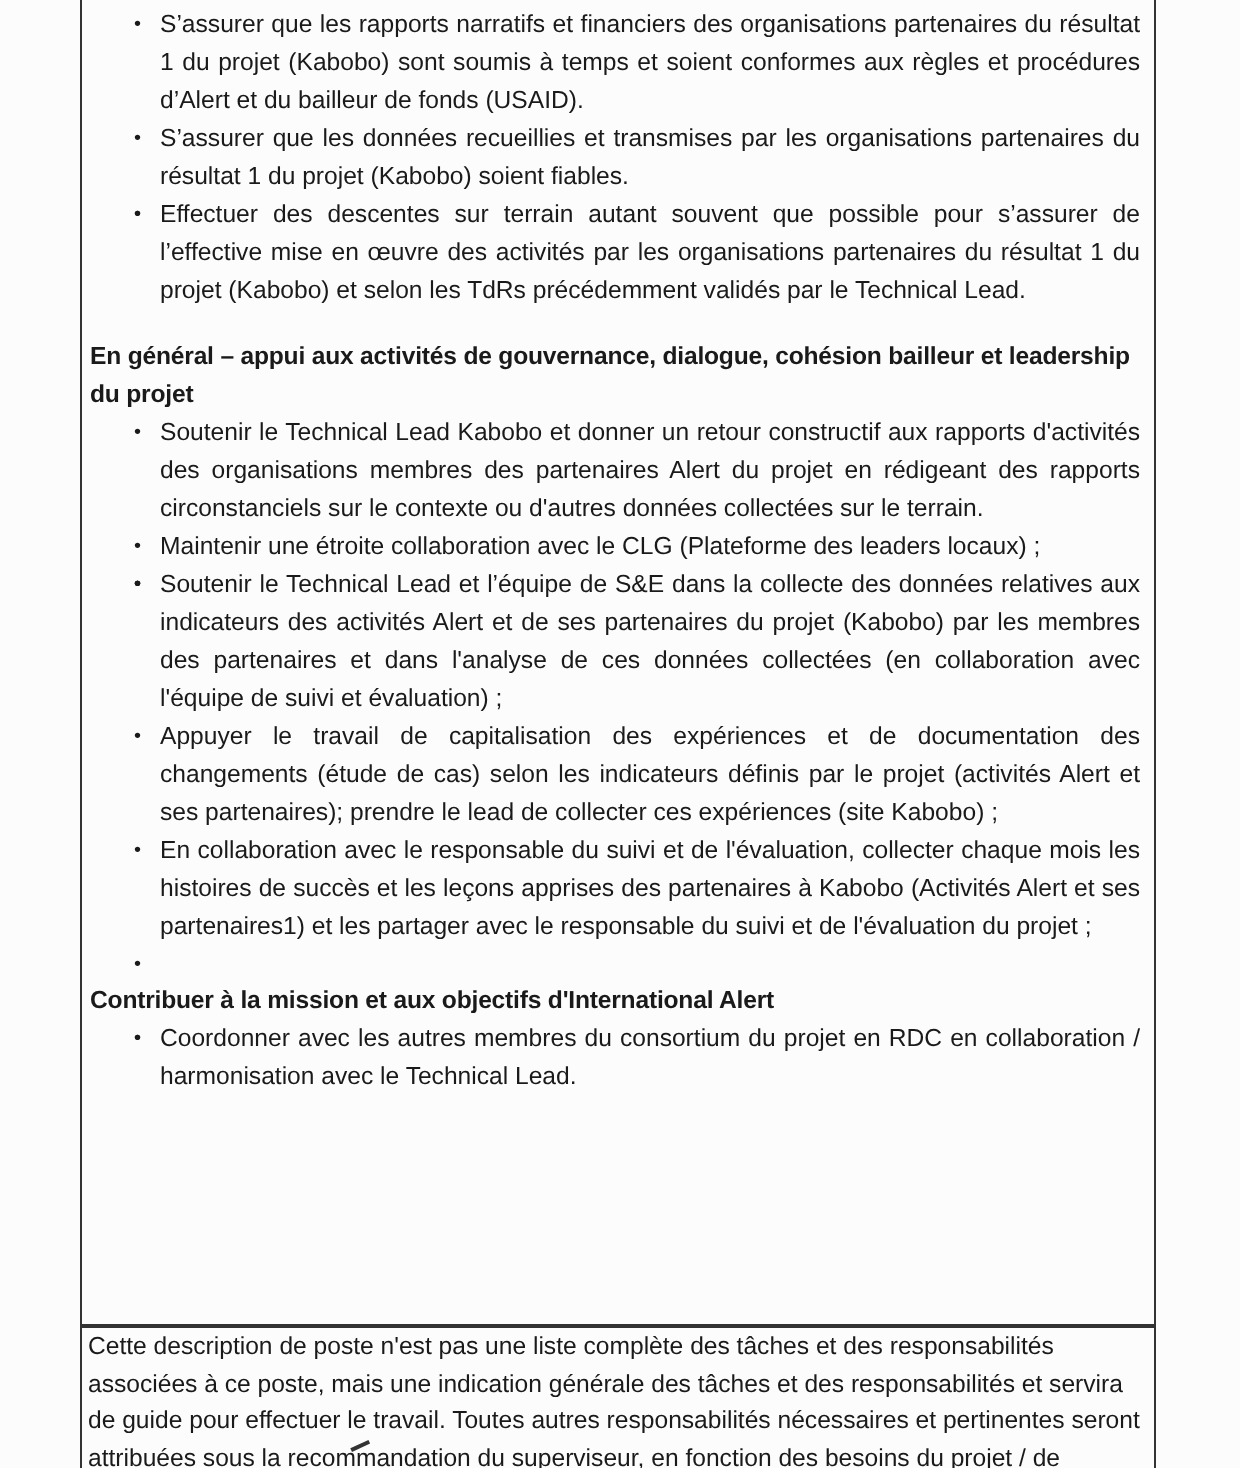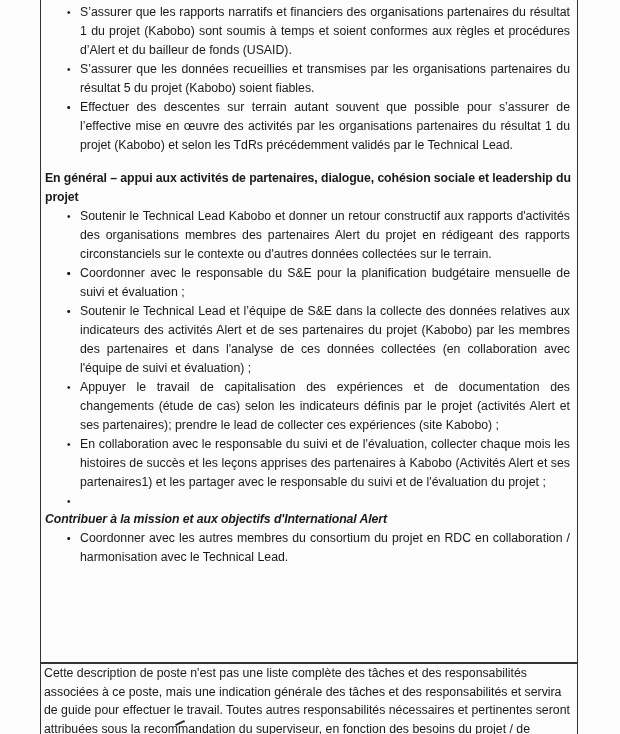--- a/index.html
+++ b/index.html
@@ -22,39 +22,39 @@
 </head>
 <body>
 
 <div class="page">
   <div class="box-main"></div>
   <div class="box-note"></div>
 
   <div class="content">
     <ul class="section" style="margin-top:3px;">
       <li><span class="bullet">•</span><span>S’assurer que les rapports narratifs et financiers des organisations partenaires du résultat 1 du projet (Kabobo) sont soumis à temps et soient conformes aux règles et procédures d’Alert et du bailleur de fonds (USAID).</span></li>
-      <li><span class="bullet">•</span><span>S’assurer que les données recueillies et transmises par les organisations partenaires du résultat 5 du projet (Kabobo) soient fiables.</span></li>
+      <li><span class="bullet">•</span><span>S’assurer que les données recueillies et transmises par les organisations partenaires du résultat 1 du projet (Kabobo) soient fiables.</span></li>
       <li><span class="bullet">•</span></li>
       <li><span class="bullet">•</span><span>Effectuer des descentes sur terrain autant souvent que possible pour s’assurer de l’effective mise en œuvre des activités par les organisations partenaires du résultat 1 du projet (Kabobo) et selon les TdRs précédemment validés par le Technical Lead.</span></li>
     </ul>
 
-    <div class="heading" style="margin-top:14px;">En général – appui aux activités de partenaires, dialogue, cohésion sociale et leadership du projet</div>
+    <div class="heading" style="margin-top:14px;">En général – appui aux activités de gouvernance, dialogue, cohésion bailleur et leadership du projet</div>
     <ul class="section">
       <li><span class="bullet">•</span><span>Soutenir le Technical Lead Kabobo et donner un retour constructif aux rapports d'activités des organisations membres des partenaires Alert du projet en rédigeant des rapports circonstanciels sur le contexte ou d'autres données collectées sur le terrain.</span></li>
+      <li><span class="bullet">•</span><span>Maintenir une étroite collaboration avec le CLG (Plateforme des leaders locaux) ;</span></li>
       <li><span class="bullet">•</span></li>
       <li><span class="bullet">•</span></li>
-      <li><span class="bullet">•</span><span>Coordonner avec le responsable du S&amp;E pour la planification budgétaire mensuelle de suivi et évaluation ;</span></li>
       <li><span class="bullet">•</span></li>
       <li><span class="bullet">•</span><span>Soutenir le Technical Lead et l’équipe de S&amp;E dans la collecte des données relatives aux indicateurs des activités Alert et de ses partenaires du projet (Kabobo) par les membres des partenaires et dans l'analyse de ces données collectées (en collaboration avec l'équipe de suivi et évaluation) ;</span></li>
       <li><span class="bullet">•</span><span>Appuyer le travail de capitalisation des expériences et de documentation des changements (étude de cas) selon les indicateurs définis par le projet (activités Alert et ses partenaires); prendre le lead de collecter ces expériences (site Kabobo) ;</span></li>
       <li><span class="bullet">•</span><span>En collaboration avec le responsable du suivi et de l'évaluation, collecter chaque mois les histoires de succès et les leçons apprises des partenaires à Kabobo (Activités Alert et ses partenaires1) et les partager avec le responsable du suivi et de l'évaluation du projet ;</span></li>
       <li><span class="bullet">•</span></li>
     </ul>
 
-    <div class="heading" style="margin-top:18px;font-style:italic;">Contribuer à la mission et aux objectifs d'International Alert</div>
+    <div class="heading" style="margin-top:18px;">Contribuer à la mission et aux objectifs d'International Alert</div>
     <ul class="section">
       <li><span class="bullet">•</span></li>
       <li><span class="bullet">•</span><span>Coordonner avec les autres membres du consortium du projet en RDC en collaboration / harmonisation avec le Technical Lead.</span></li>
     </ul>
   </div>
 
   <div class="note">Cette description de poste n'est pas une liste complète des tâches et des responsabilités associées à ce poste, mais une indication générale des tâches et des responsabilités et servira de guide pour effectuer le travail. Toutes autres responsabilités nécessaires et pertinentes seront attribuées sous la recommandation du superviseur, en fonction des besoins du projet / de l'organisation</div>
   <div class="stroke"></div>
 </div>
 

